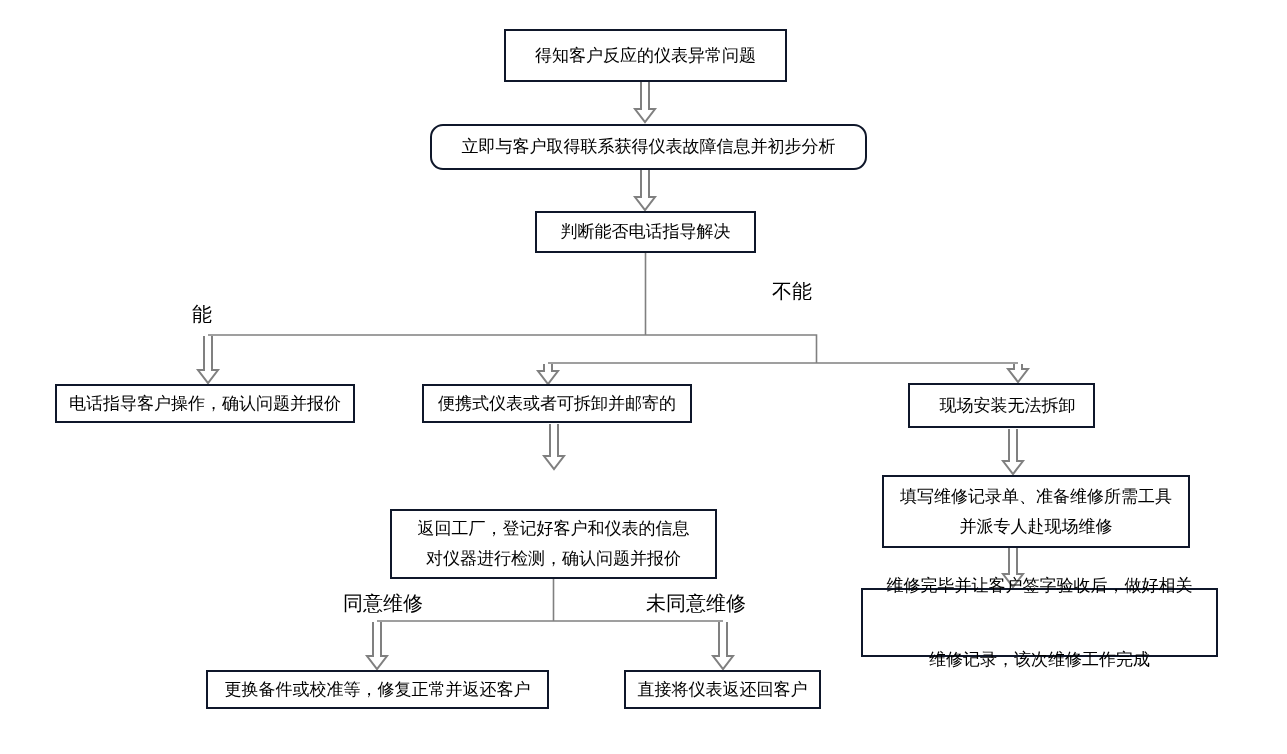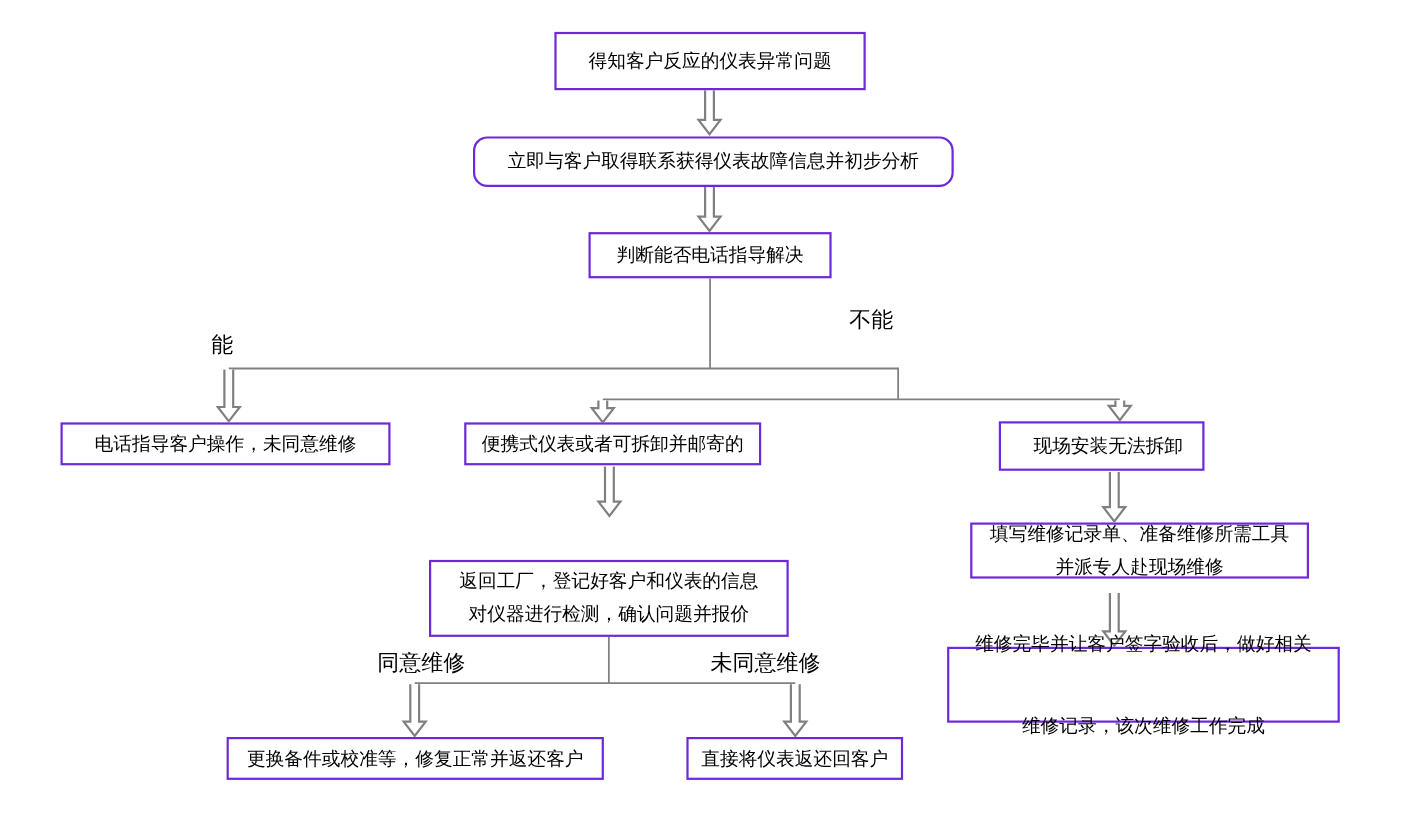--- a/index.html
+++ b/index.html
@@ -29,21 +29,21 @@
   }
   svg.connectors path.hollow-arrow {
     fill: #ffffff;
     stroke: #808080;
     stroke-width: 2;
     stroke-linejoin: miter;
   }
   .node {
     position: absolute;
     box-sizing: border-box;
-    border: 2px solid #6d28d9;
+    border: 2px solid #0f172a;
     background: #ffffff;
     display: flex;
     flex-direction: column;
     align-items: center;
     justify-content: center;
     text-align: center;
     font-size: 17px;
     line-height: 30px;
     color: #000000;
     white-space: nowrap;
@@ -76,32 +76,32 @@
     <path class="hollow-arrow" d="M373,622 L373,656 L367,656 L377,669 L387,656 L381,656 L381,622"></path>
     <path class="hollow-arrow" d="M719,622 L719,656 L713,656 L723,669 L733,656 L727,656 L727,622"></path>
   </svg>
 
   <div class="node" style="left:504px; top:29px; width:283px; height:53px;">得知客户反应的仪表异常问题</div>
 
   <div class="node" style="left:430px; top:124px; width:437px; height:46px;border-radius:13px;">立即与客户取得联系获得仪表故障信息并初步分析</div>
 
   <div class="node" style="left:535px; top:211px; width:221px; height:42px;">判断能否电话指导解决</div>
 
-  <div class="node" style="left:55px; top:384px; width:300px; height:39px;">电话指导客户操作，未同意维修</div>
+  <div class="node" style="left:55px; top:384px; width:300px; height:39px;">电话指导客户操作，确认问题并报价</div>
 
   <div class="node" style="left:422px; top:384px; width:270px; height:39px;">便携式仪表或者可拆卸并邮寄的</div>
 
   <div class="node" style="left:390px; top:470px; width:327px; height:70px;margin-top:39px;">
     <div>返回工厂，登记好客户和仪表的信息</div>
     <div>对仪器进行检测，确认问题并报价</div>
   </div>
 
   <div class="node" style="left:908px; top:383px; width:187px; height:45px;padding-left:12px;">现场安装无法拆卸</div>
 
-  <div class="node" style="left:882px; top:475px; width:308px; height:51px;">
+  <div class="node" style="left:882px; top:475px; width:308px; height:73px;">
     <div>填写维修记录单、准备维修所需工具</div>
     <div>并派专人赴现场维修</div>
   </div>
 
   <div class="node" style="left:861px; top:588px; width:357px; height:69px;gap:44px;">
     <div>维修完毕并让客户签字验收后，做好相关</div>
     <div>维修记录，该次维修工作完成</div>
   </div>
 
   <div class="node" style="left:206px; top:670px; width:343px; height:39px;">更换备件或校准等，修复正常并返还客户</div>

